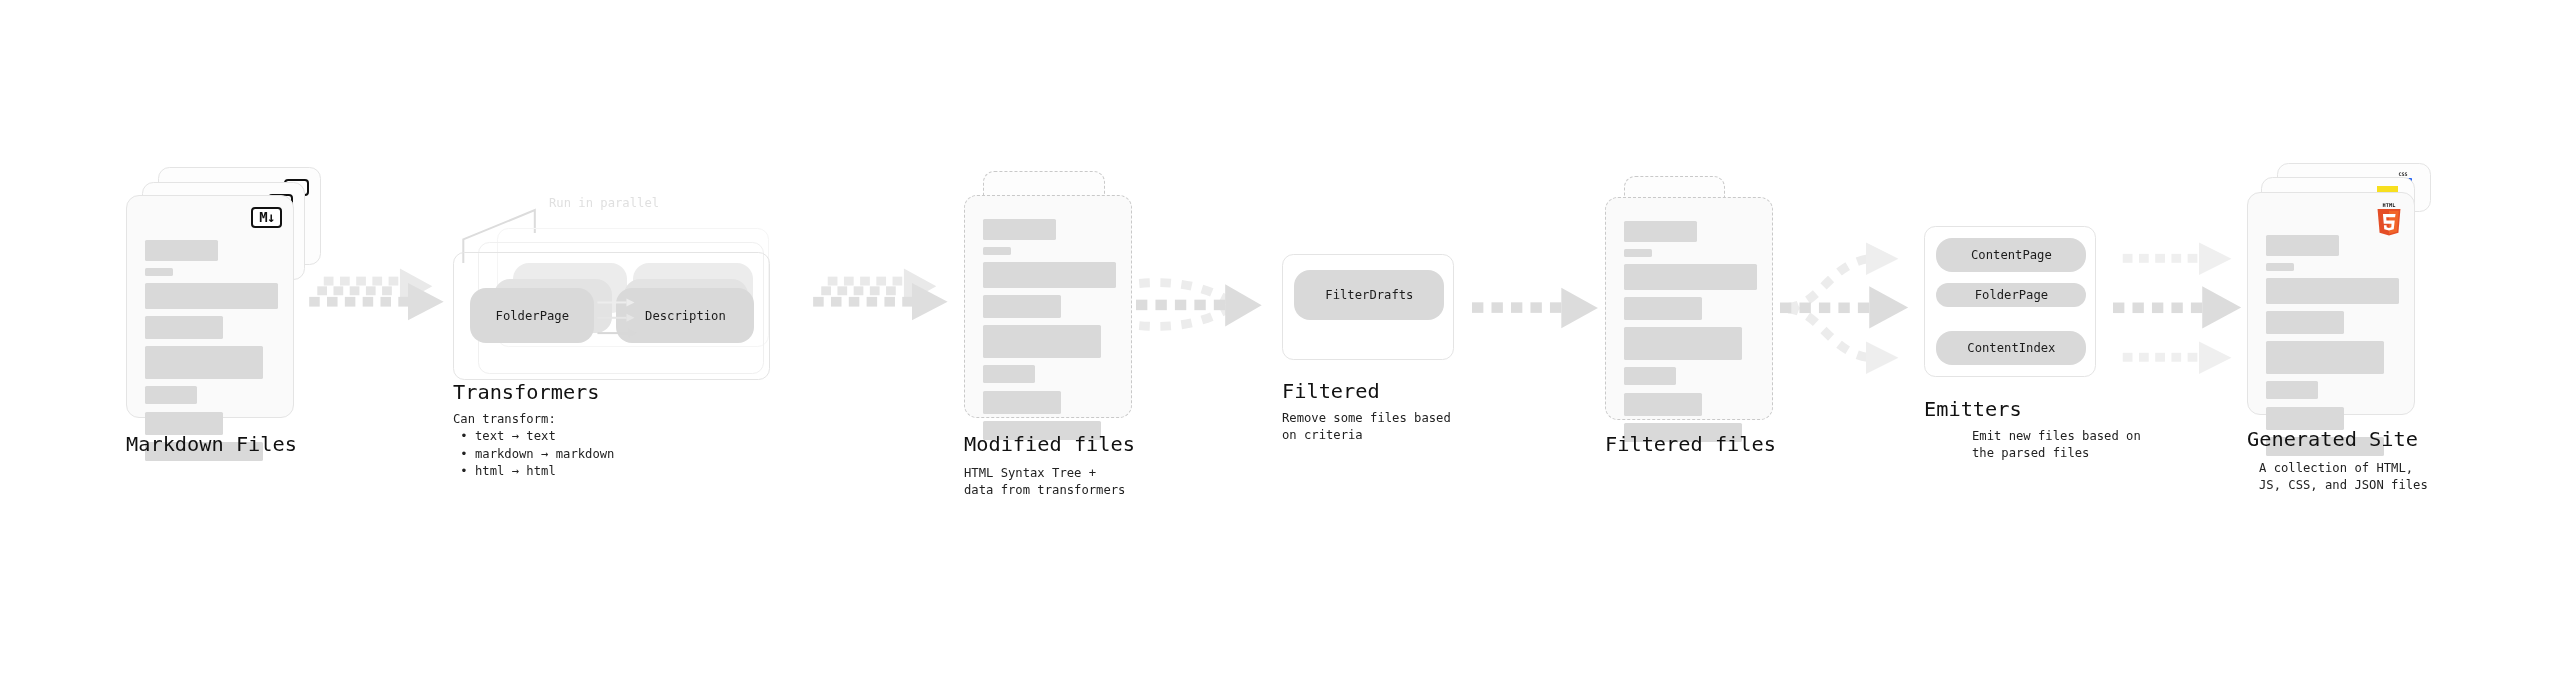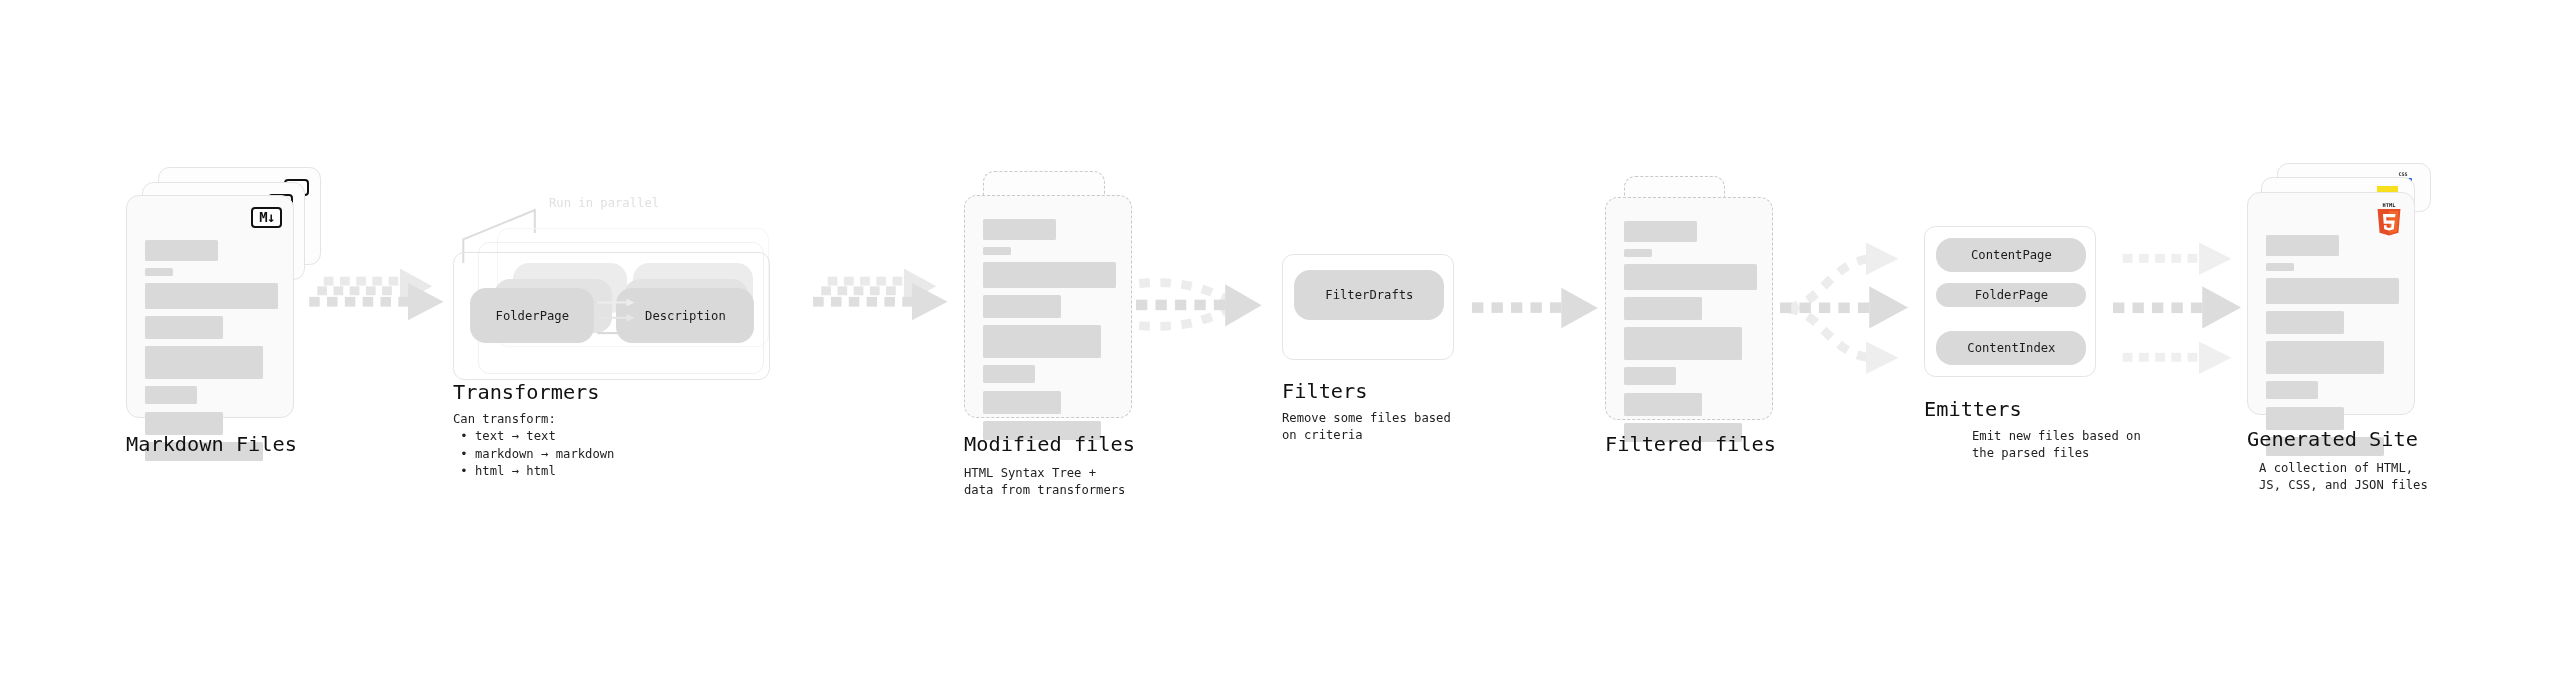--- a/index.html
+++ b/index.html
@@ -276,21 +276,21 @@
       <rect x="48" y="46" width="14" height="13"></rect>
         <rect x="72" y="46" width="14" height="13"></rect>
       <rect x="96" y="46" width="14" height="13"></rect>
       <polygon points="110,27 155,53 110,79"></polygon>
     </g>
   </svg>
 
   <div class="group-box" style="left:1282px; top:254px; width:172px; height:106px;">
     <div class="chip" style="left:11.4px; top:15px; width:150px; height:50px;">FilterDrafts</div>
   </div>
-  <div class="title" style="left:1282px; top:379px;">Filters</div>
+  <div class="title" style="left:1282px; top:379px;">Filtered</div>
   <div class="subtitle" style="left:1282px; top:410px;">Remove some files based
 on criteria</div>
 
   <svg class="arrow-svg" style="left:1472px; top:286px;" width="134" height="57" viewBox="0 0 165 70">
     <g fill="#dcdcdc">
       <rect x="0" y="20" width="14" height="13"></rect>
         <rect x="24" y="20" width="14" height="13"></rect>
       <rect x="48" y="20" width="14" height="13"></rect>
         <rect x="72" y="20" width="14" height="13"></rect>
       <rect x="96" y="20" width="14" height="13"></rect>

